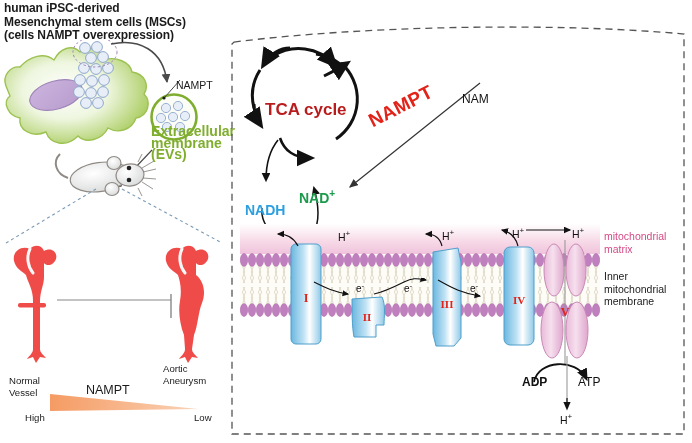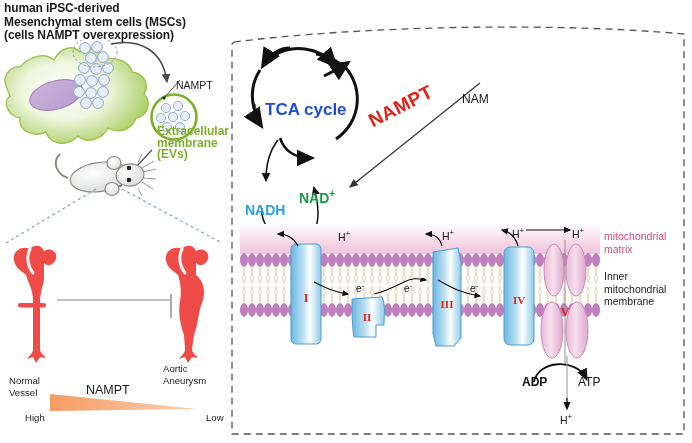--- a/index.html
+++ b/index.html
@@ -13,29 +13,29 @@
   
   #title{left:4px;top:2px;width:225px;font-size:12px;font-weight:bold;
          line-height:13.6px;color:#1a1a1a;letter-spacing:-0.1px;}
 
   #cell-svg{left:0px;top:40px;}
   #mouse-svg{left:52px;top:148px;}
   #vessels-svg{left:0px;top:245px;}
 
   .lbl{font-size:9.6px;color:#1a1a1a;line-height:11.5px;}
   #lbl-nampt-ev{left:176px;top:79px;font-size:10.5px;color:#1a1a1a;}
-  #lbl-ev{left:157px;top:126px;width:92px;font-size:12px;font-weight:bold;
+  #lbl-ev{left:151px;top:126px;width:92px;font-size:14px;font-weight:bold;
           color:#7fae2f;line-height:11.5px;}
   #lbl-normal{left:9px;top:363px;width:60px;margin-top:12px;}
   #lbl-aneurysm{left:163px;top:363px;width:70px;}
   #lbl-nampt-tri{left:86px;top:383px;font-size:12.5px;color:#1a1a1a;}
   #lbl-high{left:25px;top:412px;font-size:9.6px;color:#1a1a1a;}
-  #lbl-low{left:162px;top:412px;font-size:9.6px;color:#1a1a1a;padding-left:44px;}
-
-  #lbl-tca{left:265px;top:100px;font-size:17px;font-weight:bold;color:#1d4ed8;}
+  #lbl-low{left:150px;top:412px;font-size:9.6px;color:#1a1a1a;padding-left:44px;}
+
+  #lbl-tca{left:265px;top:100px;font-size:17px;font-weight:bold;color:#b91c1c;}
   #lbl-nadh{left:245px;top:202px;font-size:14px;font-weight:bold;color:#2b9fe0;}
   #lbl-nadplus{left:299px;top:188px;font-size:14px;font-weight:bold;color:#1a9a4b;}
   #lbl-nam{left:462px;top:92px;font-size:12px;color:#111;}
   #lbl-nampt-big{left:375px;top:110px;font-size:19px;font-weight:bold;
      color:#e2231a;transform:rotate(-27deg);transform-origin:left bottom;
      letter-spacing:0.3px;}
 
   #lbl-matrix{left:604px;top:230px;width:86px;font-size:10.5px;
      color:#d44a86;line-height:12.5px;}
   #lbl-imm{left:604px;top:270px;width:86px;font-size:10.5px;

